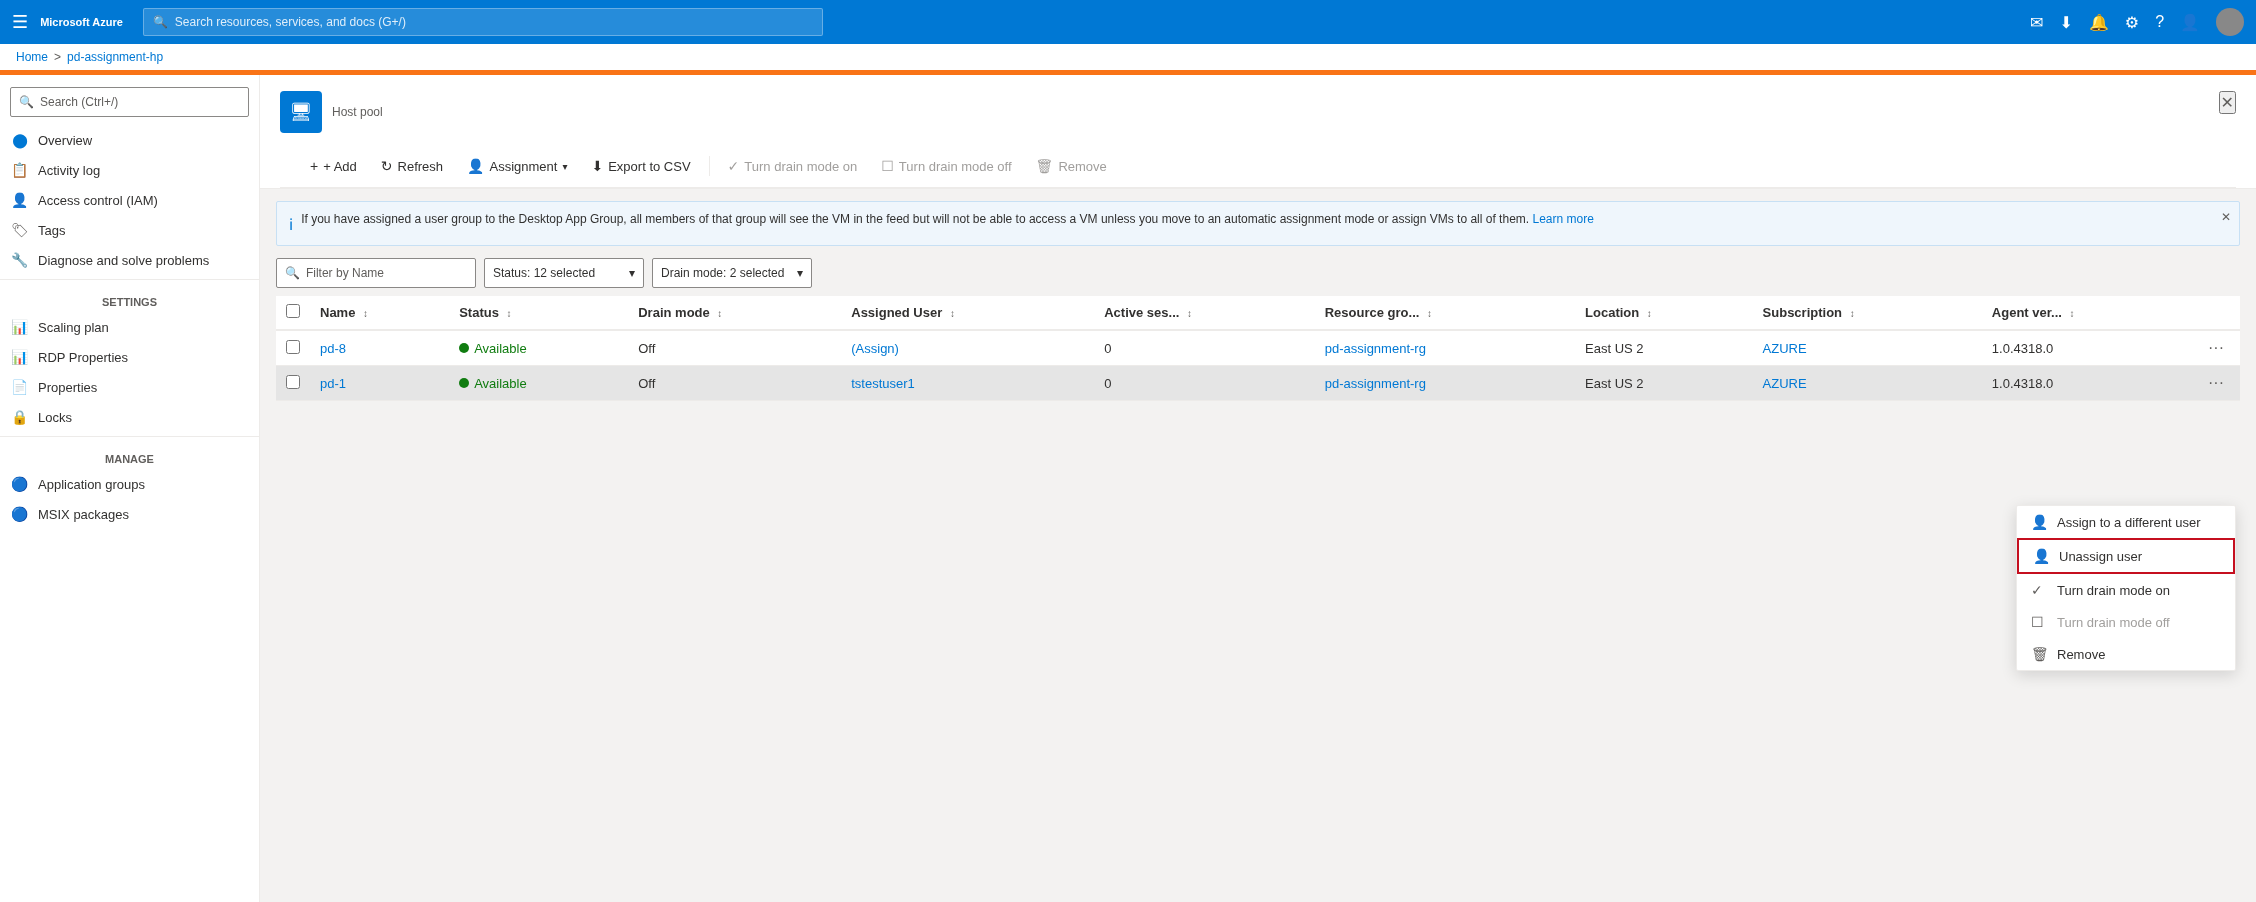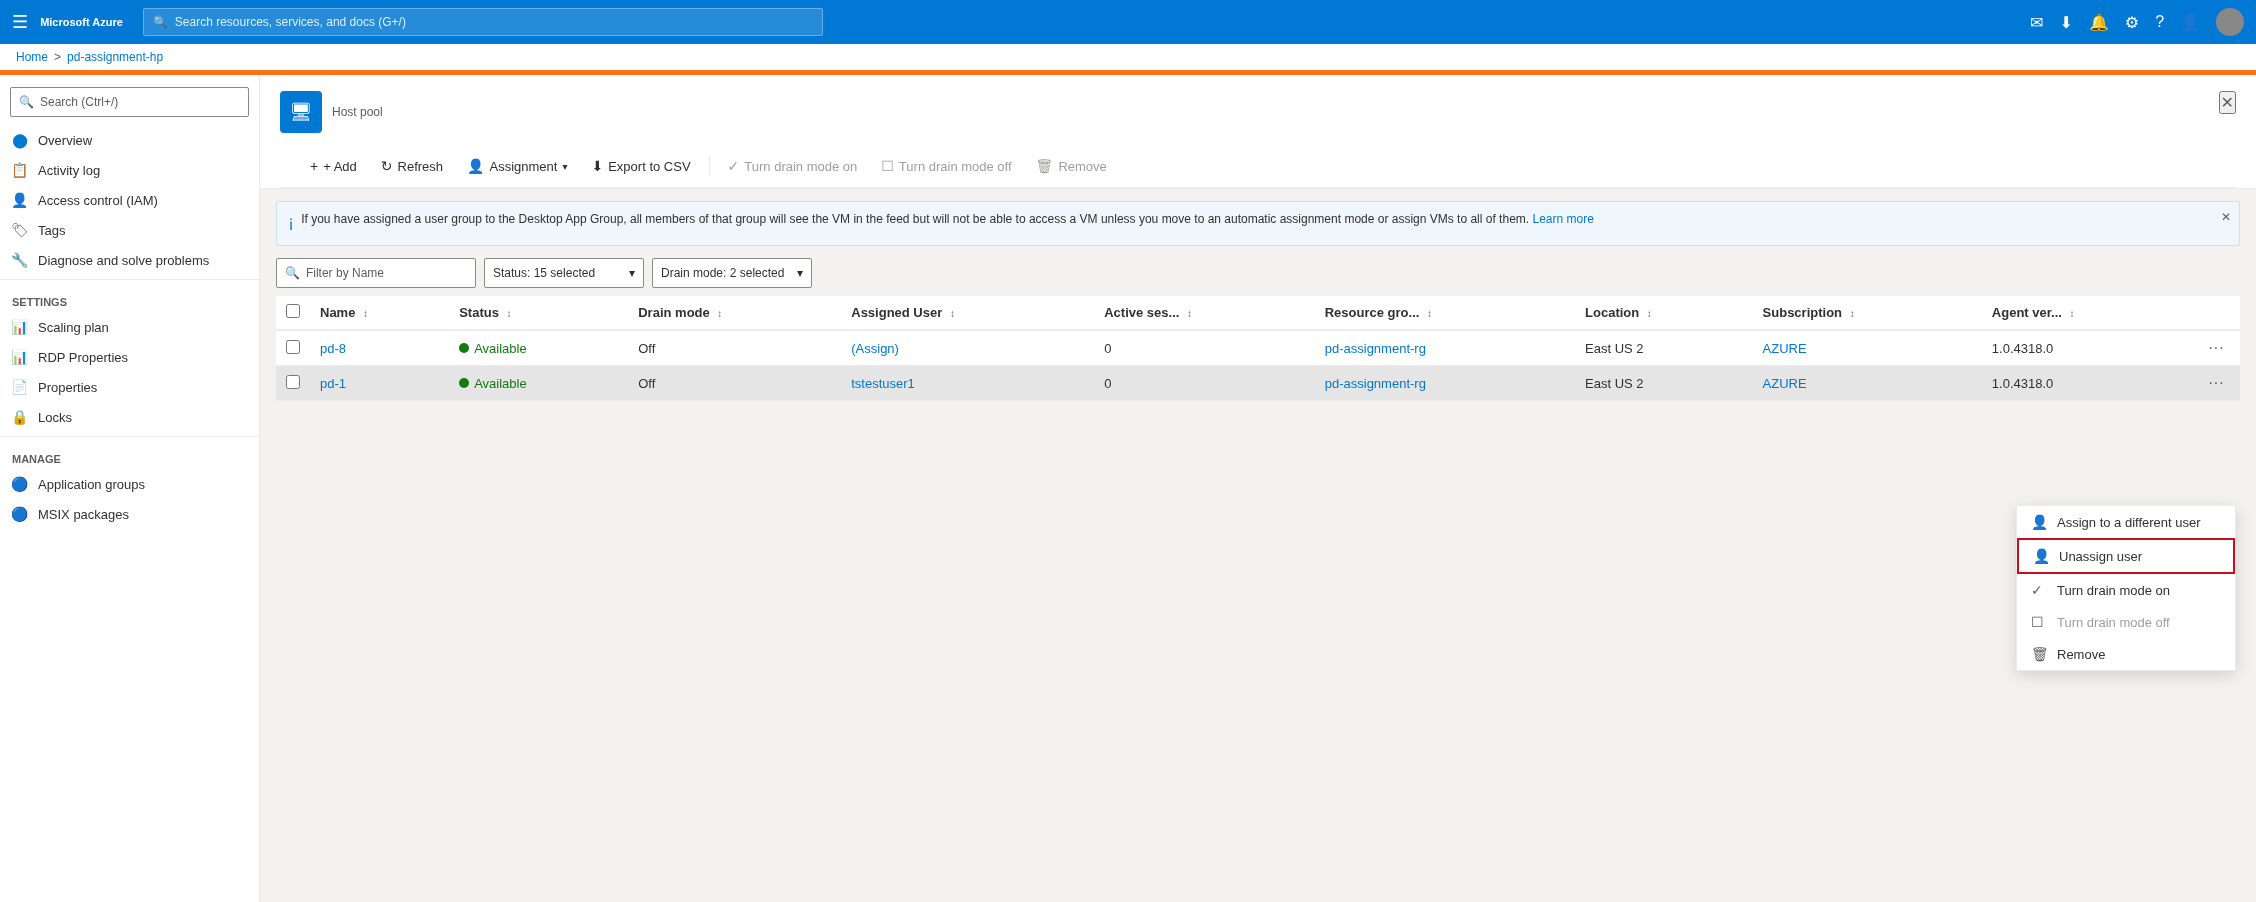--- a/index.html
+++ b/index.html
@@ -77,21 +77,21 @@
     .sidebar-item {
       display: flex;
       align-items: center;
       gap: 10px;
       padding: 7px 12px;
       cursor: pointer;
       font-size: 13px;
       color: #323130;
     }
     .sidebar-icon { width: 16px; height: 16px; display: flex; align-items: center; justify-content: center; font-size: 14px; flex-shrink: 0; }
-    .sidebar-section { padding: 12px 12px 4px 12px; font-size: 11px; font-weight: 600; color: #605e5c; text-transform: uppercase; }
+    .sidebar-section { padding: 12px 12px 4px 12px; font-size: 11px; font-weight: 600; color: #605e5c; text-transform: uppercase; text-align: center; }
     .sidebar-divider { border: none; border-top: 1px solid #edebe9; margin: 4px 0; }
 
     
     .content {
       flex: 1;
       background: #f3f2f1;
       overflow-y: auto;
       position: relative;
     }
 
@@ -396,21 +396,21 @@
       <span class="info-close">✕</span>
     </div>
 
     <div class="table-area">
       <div class="table-filters">
         <div class="filter-input">
           <span>🔍</span>
           <span>Filter by Name</span>
         </div>
         <div class="filter-select">
-          <span>Status: 15 selected</span>
+          <span>Status: 12 selected</span>
           <span style="margin-left:auto;">▾</span>
         </div>
         <div class="filter-select">
           <span>Drain mode: 2 selected</span>
           <span style="margin-left:auto;">▾</span>
         </div>
       </div>
 
       <table class="data-table">
         <thead>

